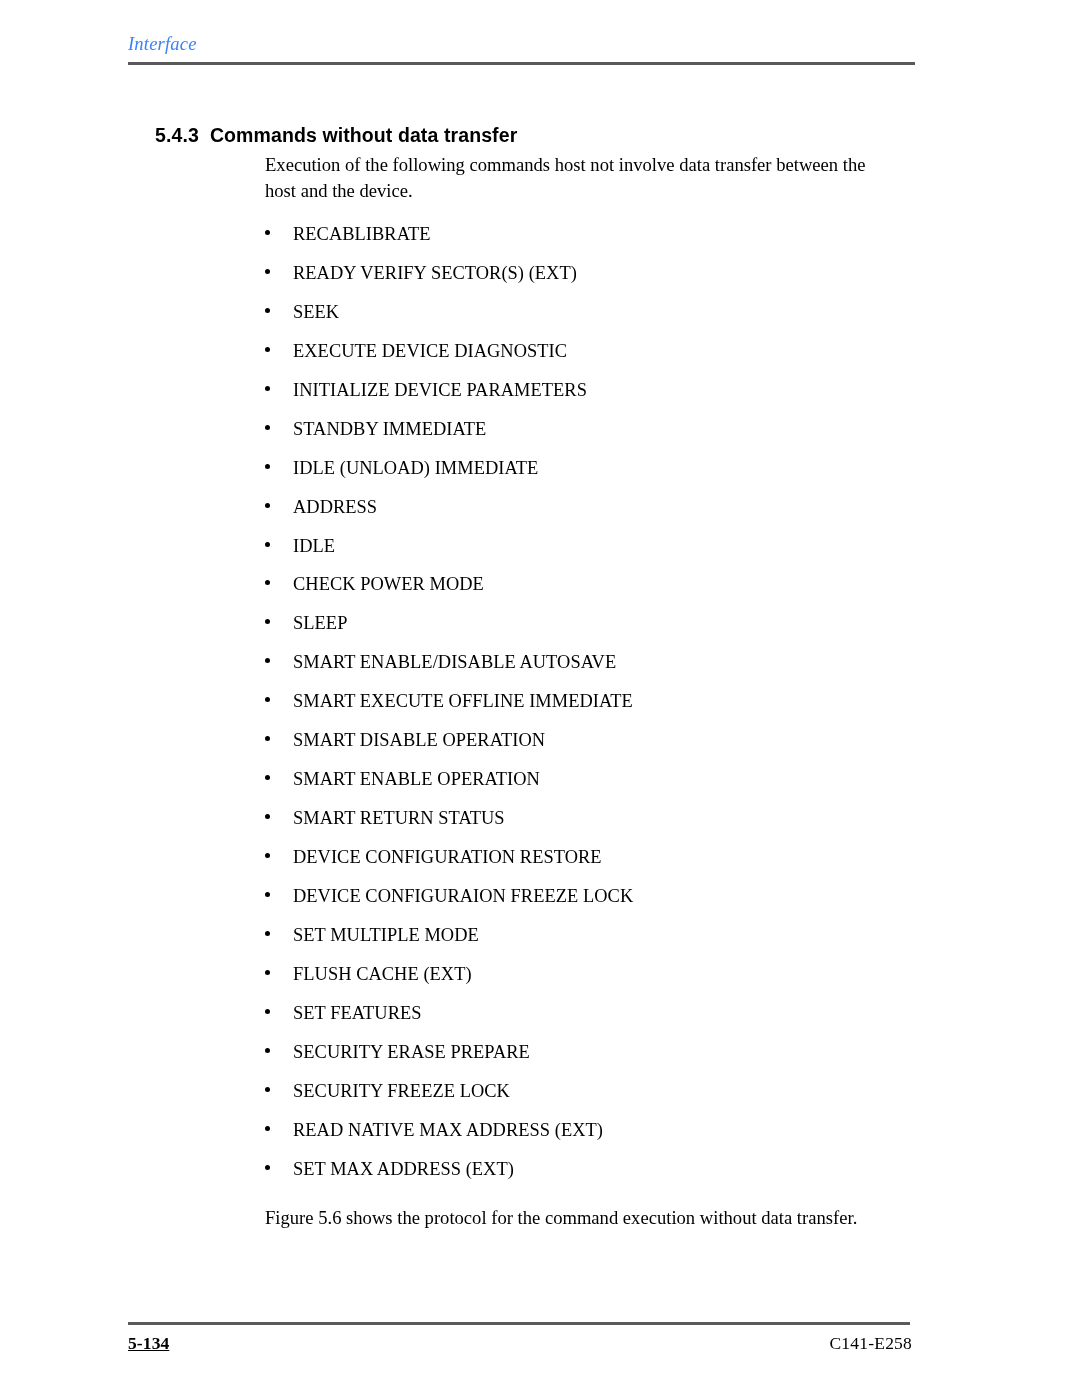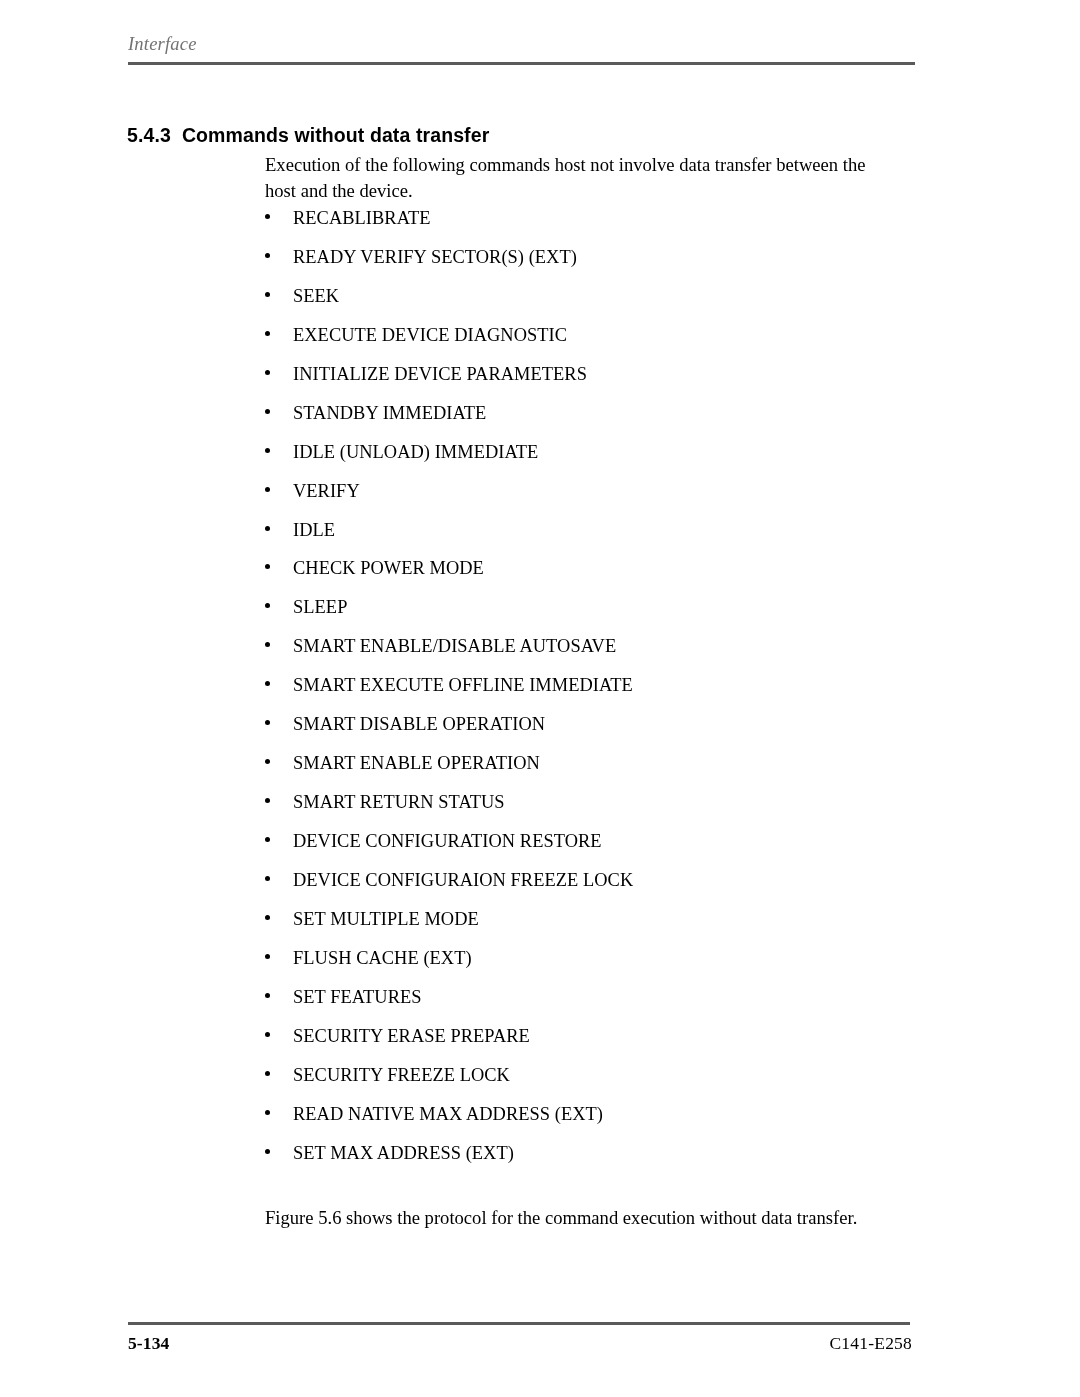--- a/index.html
+++ b/index.html
@@ -27,21 +27,21 @@
     left: 128px;
     top: 33px;
     width: 787px;
   }
   .page-header .header-title {
     font-family: "Liberation Serif", "DejaVu Serif", serif;
     font-style: italic;
     font-size: 18.5px;
     line-height: 22px;
     letter-spacing: 0.2px;
-    color: #737373;
+    color: #3b82f6;
   }
   .header-rule {
     position: absolute;
     left: 128px;
     top: 62px;
     width: 787px;
     height: 2.5px;
     background: #5a5a5a;
   }
 
@@ -52,20 +52,21 @@
     top: 107px;
     font-family: "Liberation Sans", "DejaVu Sans", sans-serif;
     font-weight: bold;
     font-size: 19.5px;
     line-height: 24px;
     letter-spacing: 0.1px;
     white-space: nowrap;
   }
   .section-heading .sec-num {
     margin-right: 11px;
+    margin-left: 28px;
   }
 
   
   .body-col {
     position: absolute;
     left: 265px;
     top: 152px;
     width: 650px;
   }
 
@@ -77,21 +78,21 @@
     padding-left: 0px;
   }
   .intro-para .intro-line {
     display: block;
   }
 
   
   .cmd-list {
     position: absolute;
     left: 265px;
-    top: 208px;
+    top: 224px;
     width: 660px;
     margin: 0;
     padding: 0;
     list-style: none;
   }
   .cmd-item {
     position: relative;
     height: 38.95px;
     padding-left: 28px;
     font-size: 18.4px;
@@ -140,20 +141,21 @@
     width: 784px;
     display: flex;
     justify-content: space-between;
     align-items: baseline;
     font-size: 17.5px;
     line-height: 22px;
   }
   .footer .page-num {
     font-weight: bold;
     letter-spacing: 0.1px;
+    text-decoration: underline;
   }
   .footer .doc-code {
     letter-spacing: 0.2px;
   }
 </style>
 </head>
 <body>
 
 <div class="page">
 
@@ -174,21 +176,21 @@
   </div>
 
   <ul class="cmd-list">
     <li class="cmd-item"><span class="bullet-dot"></span><span class="cmd-label">RECABLIBRATE</span></li>
     <li class="cmd-item"><span class="bullet-dot"></span><span class="cmd-label">READY VERIFY SECTOR(S) (EXT)</span></li>
     <li class="cmd-item"><span class="bullet-dot"></span><span class="cmd-label">SEEK</span></li>
     <li class="cmd-item"><span class="bullet-dot"></span><span class="cmd-label">EXECUTE DEVICE DIAGNOSTIC</span></li>
     <li class="cmd-item"><span class="bullet-dot"></span><span class="cmd-label">INITIALIZE DEVICE PARAMETERS</span></li>
     <li class="cmd-item"><span class="bullet-dot"></span><span class="cmd-label">STANDBY IMMEDIATE</span></li>
     <li class="cmd-item"><span class="bullet-dot"></span><span class="cmd-label">IDLE (UNLOAD) IMMEDIATE</span></li>
-    <li class="cmd-item"><span class="bullet-dot"></span><span class="cmd-label">VERIFY</span></li>
+    <li class="cmd-item"><span class="bullet-dot"></span><span class="cmd-label">ADDRESS</span></li>
     <li class="cmd-item"><span class="bullet-dot"></span><span class="cmd-label">IDLE</span></li>
     <li class="cmd-item"><span class="bullet-dot"></span><span class="cmd-label">CHECK POWER MODE</span></li>
     <li class="cmd-item"><span class="bullet-dot"></span><span class="cmd-label">SLEEP</span></li>
     <li class="cmd-item"><span class="bullet-dot"></span><span class="cmd-label">SMART ENABLE/DISABLE AUTOSAVE</span></li>
     <li class="cmd-item"><span class="bullet-dot"></span><span class="cmd-label">SMART EXECUTE OFFLINE IMMEDIATE</span></li>
     <li class="cmd-item"><span class="bullet-dot"></span><span class="cmd-label">SMART DISABLE OPERATION</span></li>
     <li class="cmd-item"><span class="bullet-dot"></span><span class="cmd-label">SMART ENABLE OPERATION</span></li>
     <li class="cmd-item"><span class="bullet-dot"></span><span class="cmd-label">SMART RETURN STATUS</span></li>
     <li class="cmd-item"><span class="bullet-dot"></span><span class="cmd-label">DEVICE CONFIGURATION RESTORE</span></li>
     <li class="cmd-item"><span class="bullet-dot"></span><span class="cmd-label">DEVICE CONFIGURAION FREEZE LOCK</span></li>

